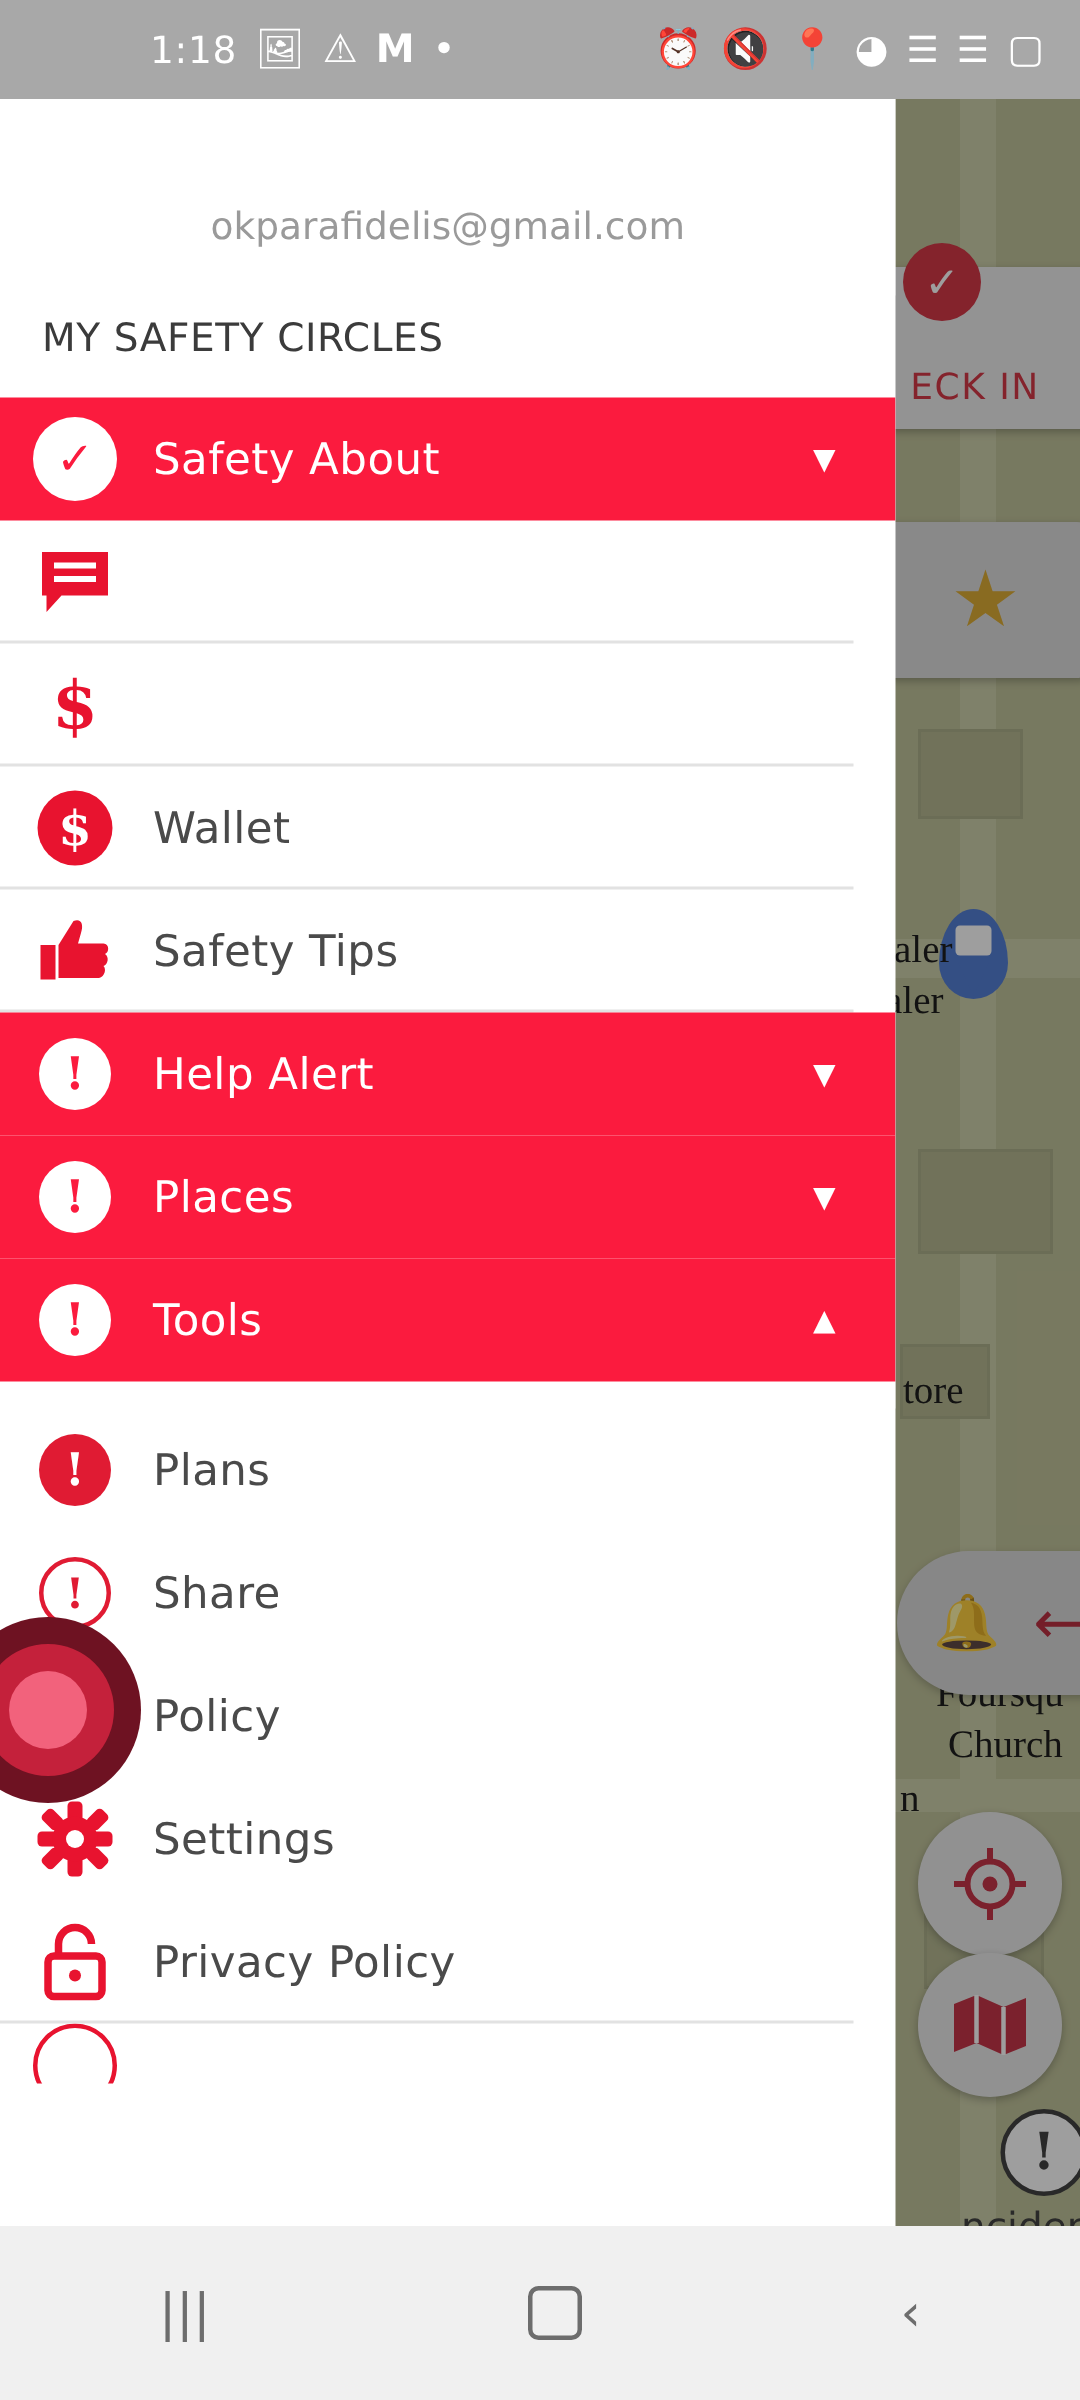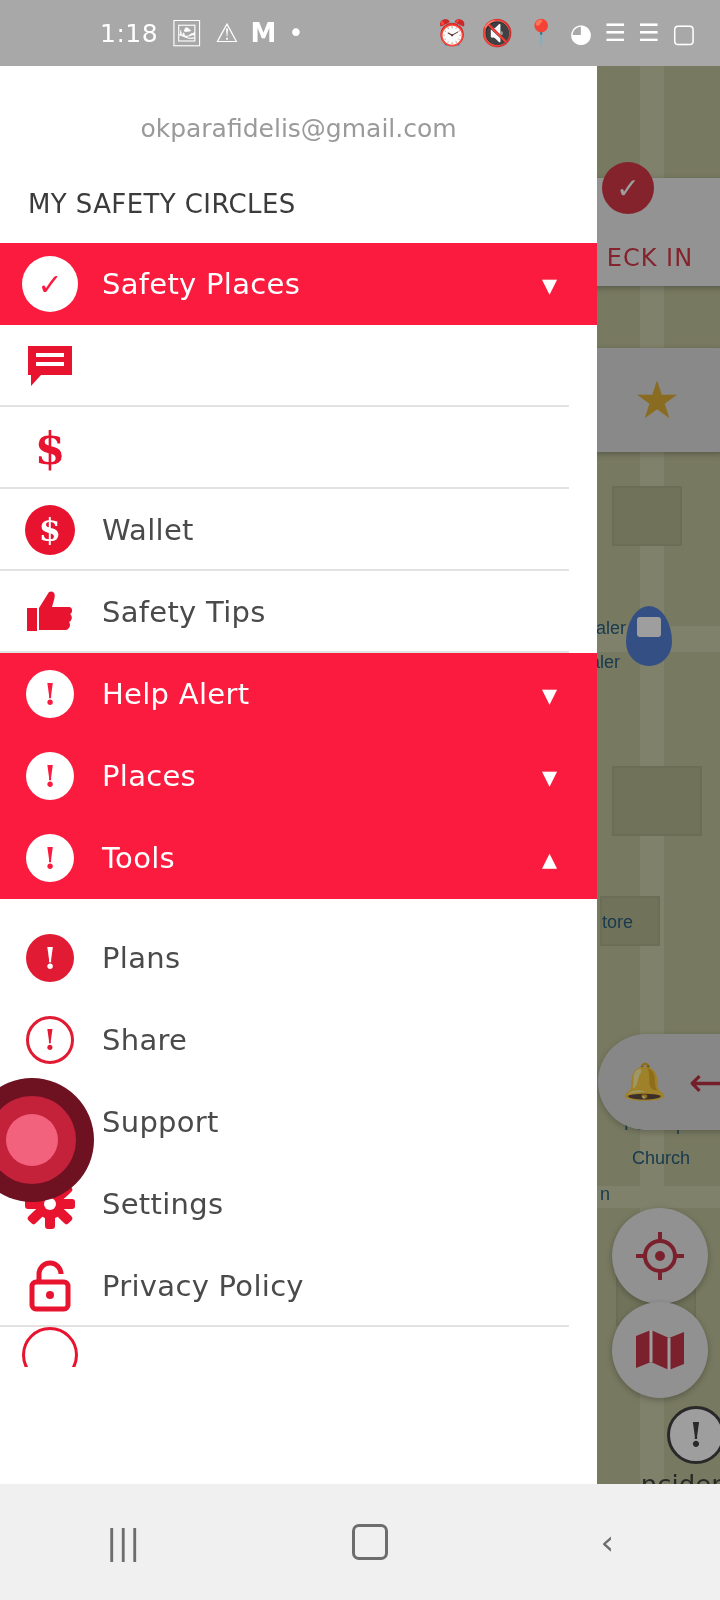--- a/index.html
+++ b/index.html
@@ -52,22 +52,22 @@
     position: absolute;
     background: #adb084;
     border: 2px solid #a3a67c;
   }
   .maproad {
     position: absolute;
     background: #c7caa0;
   }
   .maplabel {
     position: absolute;
-    color: #0c4a6e; font-size: 18px;
-    font-family: Liberation Sans, sans-serif;
+    color: #000000; font-size: 26px;
+    font-family: Liberation Serif, serif;
     white-space: nowrap;
   }
   .pin {
     position: absolute; width: 46px; height: 60px;
     background: #3f6fd0;
     border-radius: 50% 50% 50% 50% / 60% 60% 40% 40%;
   }
   .pin:after {
     content: ""; position: absolute; left: 13px; top: 36px;
     border-left: 10px solid transparent;
@@ -133,21 +133,21 @@
   }
   #drawer-header {
     padding: 48px 0 32px 0;
     text-align: center;
     background: #fff;
   }
   #profile-name {
     font-size: 31px; color: #8c9aa6; letter-spacing: 0.5px;
   }
   #profile-email {
-    font-size: 25px; color: #9a9a9a; margin-top: 0;
+    font-size: 25px; color: #9a9a9a; margin-top: 22px;
   }
   #section-title {
     font-size: 26px; color: #3b3b3b; letter-spacing: 0.4px;
     padding: 14px 0 24px 28px;
   }
 
   .row {
     position: relative;
     height: 82px;
     display: flex; align-items: center;
@@ -314,21 +314,21 @@
     <div id="drawer-header">
       <div id="profile-email">okparafidelis@gmail.com</div>
     </div>
 
     <div id="section-title">MY SAFETY CIRCLES</div>
 
     <div class="row hl">
       <div class="ico">
         <div class="chk-circle">✓</div>
       </div>
-      <div class="lbl">Safety Places</div>
+      <div class="lbl">Safety About</div>
       <div class="chev">▾</div>
     </div>
 
     <div class="row sep">
       <div class="ico">
         <svg class="icon-svg" width="50" height="46" viewBox="0 0 50 46">
           <path d="M3 3 H47 V32 H16 L6 43 V32 H3 Z" fill="#e8132f"></path>
           <line x1="11" y1="12" x2="39" y2="12" stroke="#ffffff" stroke-width="4"></line>
           <line x1="11" y1="21" x2="39" y2="21" stroke="#ffffff" stroke-width="4"></line>
         </svg>
@@ -400,21 +400,21 @@
 
     <div class="row">
       <div class="ico">
         <svg class="icon-svg" width="52" height="44" viewBox="0 0 52 44">
           <rect x="2" y="4" width="36" height="36" rx="6" fill="#e8132f"></rect>
           <circle cx="17" cy="17" r="6" fill="#ffffff"></circle>
           <path d="M7 34 C9 26 25 26 27 34 Z" fill="#ffffff"></path>
           <path d="M42 12 A10 10 0 0 1 42 32" fill="none" stroke="#e8132f" stroke-width="5"></path>
         </svg>
       </div>
-      <div class="lbl">Support</div>
+      <div class="lbl">Policy</div>
     </div>
 
     <div class="row">
       <div class="ico">
         <svg class="icon-svg" width="52" height="52" viewBox="0 0 52 52">
           <g fill="#e8132f">
             <rect x="21" y="1" width="10" height="14" rx="3"></rect>
             <rect x="21" y="37" width="10" height="14" rx="3"></rect>
             <rect x="1" y="21" width="14" height="10" rx="3"></rect>
             <rect x="37" y="21" width="14" height="10" rx="3"></rect>

